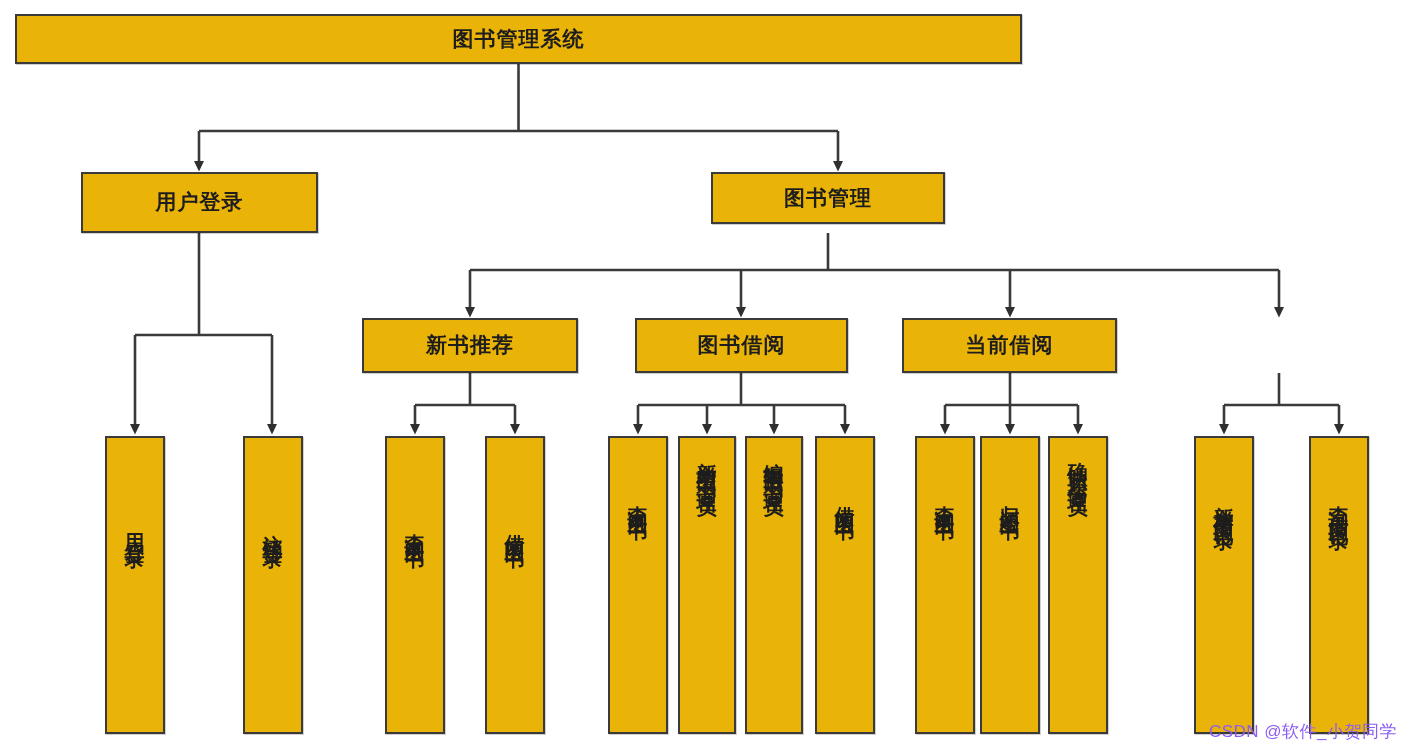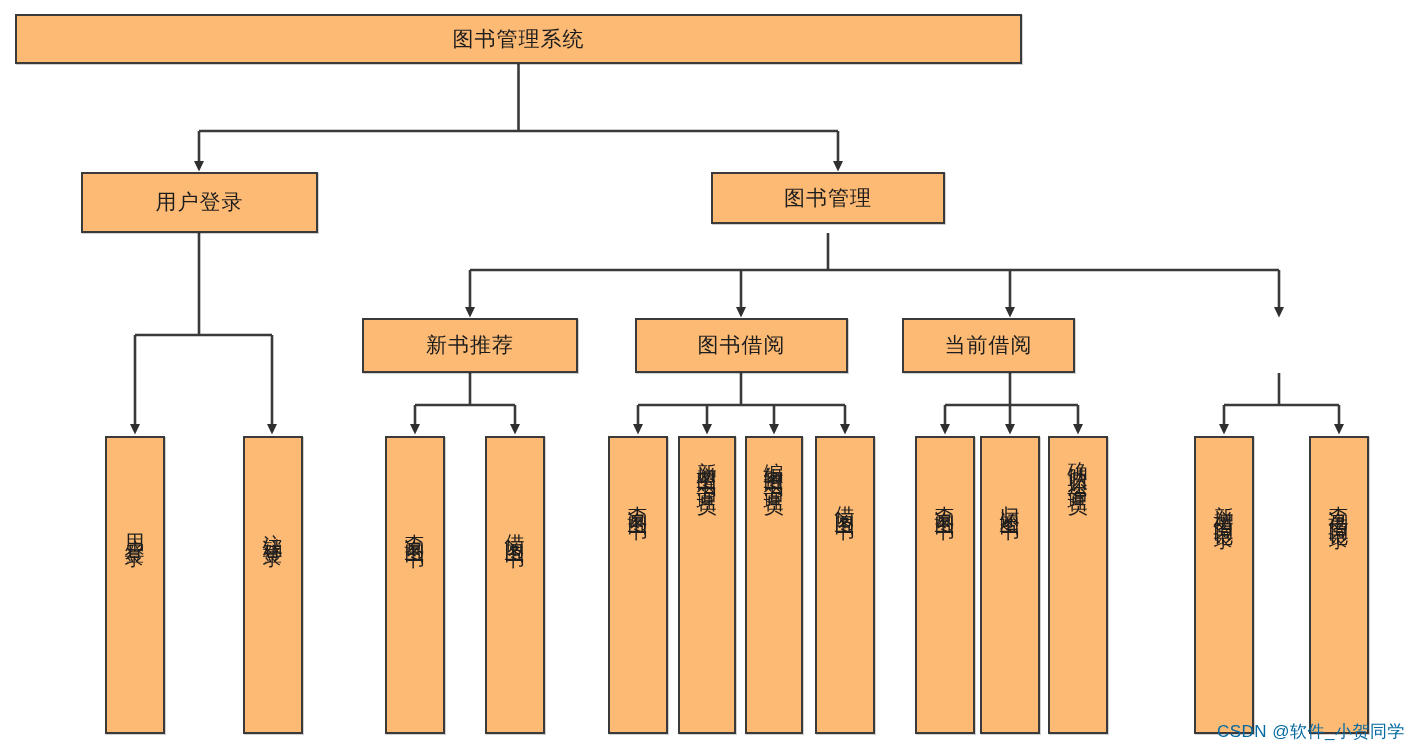--- a/index.html
+++ b/index.html
@@ -22,26 +22,27 @@
     left: 0;
     top: 0;
     width: 1405px;
     height: 747px;
     pointer-events: none;
   }
   .node {
     position: absolute;
     box-sizing: border-box;
     border: 2.5px solid #3a3a3a;
-    background: #fdba74;
+    background: #eab308;
     color: #1a1a1a;
     display: flex;
     align-items: center;
     justify-content: center;
     box-shadow: 1px 1px 0 rgba(0,0,0,0.18);
+    font-weight: bold;
   }
   .node-label {
     font-size: 21px;
     line-height: 1.25;
     letter-spacing: 1px;
     white-space: nowrap;
     color: #1d1d1d;
   }
   
   .node.vertical {
@@ -62,24 +63,24 @@
     margin-top: 74px;
   }
   .node.vertical.mid2 .node-label {
     margin-top: 46px;
   }
   .node.vertical.tall .node-label {
     margin-top: 2px;
   }
   .watermark {
     position: absolute;
-    right: 0;
+    right: 8px;
     bottom: 4px;
     font-size: 17px;
-    color: #0369a1;
+    color: #8b5cf6;
     letter-spacing: 0.5px;
     white-space: nowrap;
     user-select: none;
   }
 </style>
 </head>
 <body>
 
 <div id="canvas">
 
@@ -147,21 +148,21 @@
   </div>
 
   <div class="node" style="left:635px; top:318px; width:213px; height:55px;">
     <span class="node-label">图书借阅</span>
   </div>
 
   <div class="node" style="left:362px; top:318px; width:216px; height:55px;">
     <span class="node-label">新书推荐</span>
   </div>
 
-  <div class="node" style="left:902px; top:318px; width:173px; height:55px;">
+  <div class="node" style="left:902px; top:318px; width:215px; height:55px;">
     <span class="node-label">当前借阅</span>
   </div>
 
 
   <div class="node vertical mid" style="left:105px; top:436px; width:60px; height:298px;">
     <span class="node-label">用户登录</span>
   </div>
 
   <div class="node vertical mid" style="left:243px; top:436px; width:60px; height:298px;">
     <span class="node-label">注销登录</span>

